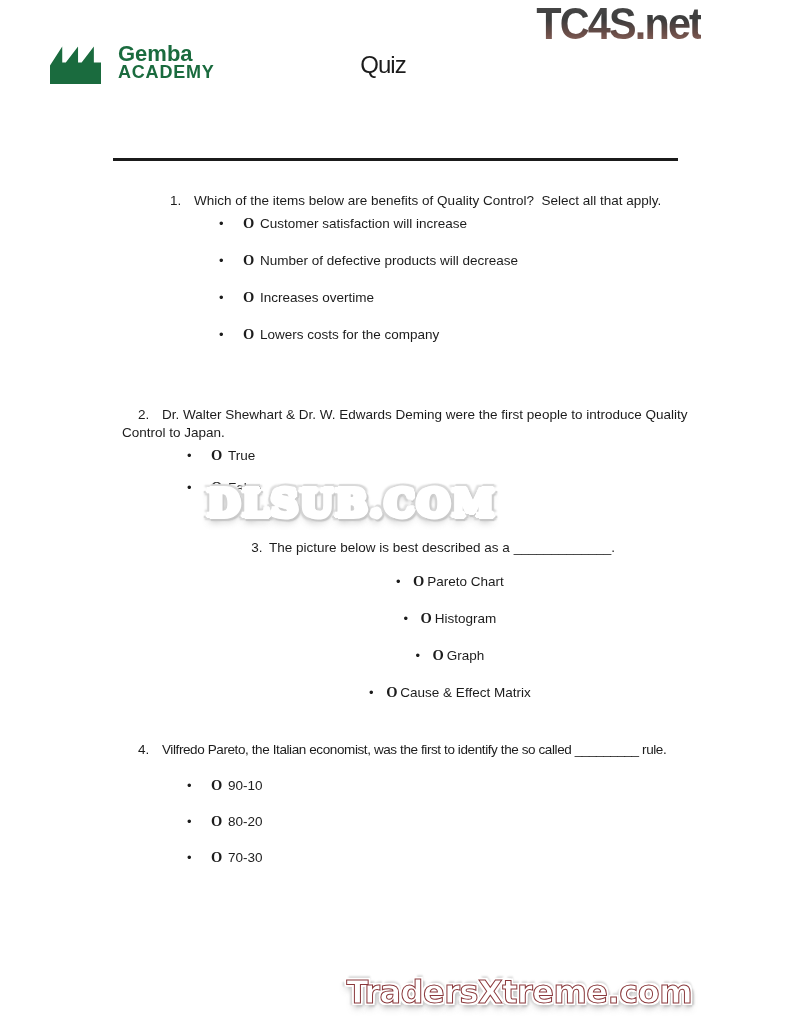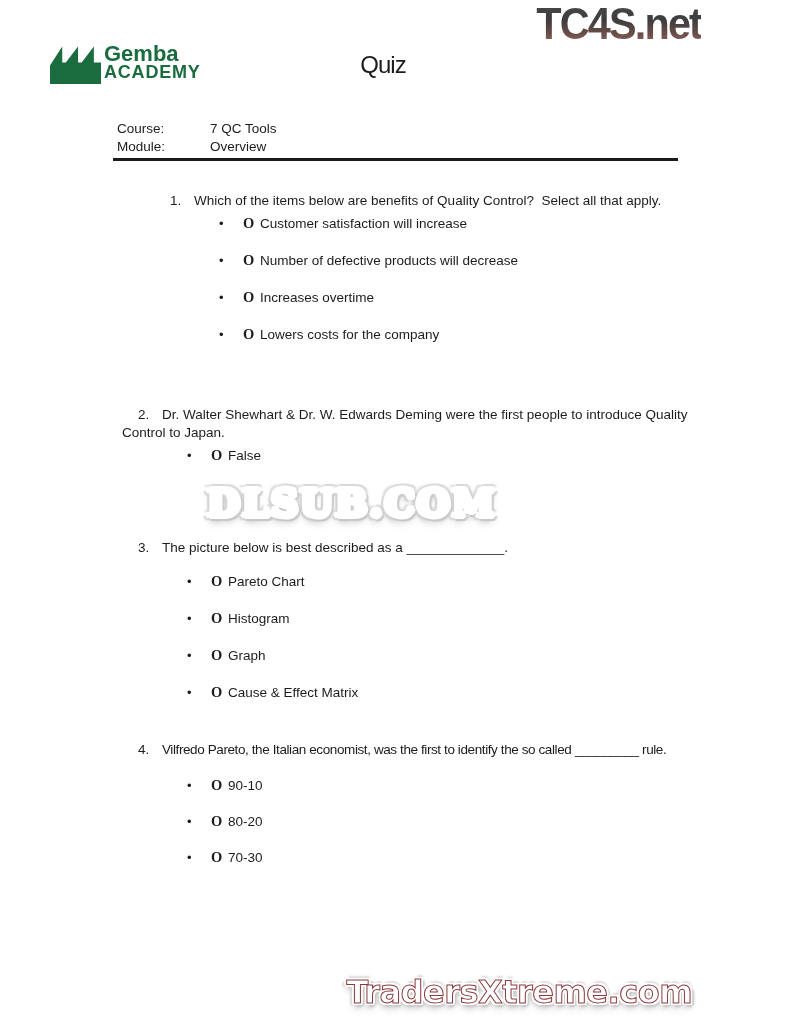--- a/index.html
+++ b/index.html
@@ -46,37 +46,37 @@
       4px 2px 2px #c9c9c9,-4px 2px 2px #d6d6d6,2px 4px 2px #c9c9c9,2px -4px 2px #dedede,
       0 5px 6px rgba(120,120,120,.5);
   }
 
   
   .logo { position:absolute; left:50px; top:44px; display:flex; align-items:flex-start; }
   .logo-icon {
     width:51px; height:40px; background:#1a6b3e; flex:0 0 auto;
     clip-path:polygon(0% 100%,0% 54%,24% 6%,24% 46%,31% 46%,55% 6%,55% 46%,62% 46%,86% 6%,86% 46%,100% 46%,100% 100%);
   }
-  .logo-text { margin-left:3px; }
+  .logo-text { margin-left:17px; }
   .logo-name  { color:#1a6b3e; font-weight:bold; font-size:22px; line-height:20px; }
   .logo-sub   { color:#1a6b3e; font-weight:bold; font-size:18px; letter-spacing:.8px; line-height:12px; margin-top:2px; }
   .title {
     position:absolute; left:12px; top:45px; width:742px; text-align:center;
     font-size:24px; font-weight:normal; letter-spacing:-1px; line-height:40px;
   }
 
   
   .meta { position:absolute; left:117px; top:120px; font-size:13.5px; line-height:18px; }
   .meta-row { margin:0; }
   .meta-label { display:inline-block; width:93px; }
   .rule { position:absolute; left:113px; top:158px; width:565px; height:3px; background:#1b1b1b; }
 
   
   .question { position:absolute; left:0; width:100%; }
-  .q1 { top:192px;padding-left:32px; } .q2 { top:406px; } .q3 { top:539px; } .q4 { top:741px; }
+  .q1 { top:192px;padding-left:32px; } .q2 { top:406px; } .q3 { top:539px;text-align:center; } .q4 { top:741px; }
   .q-text {
     margin:0 0 0 122px; width:600px; font-size:13.5px; line-height:18px;
     text-indent:16px; white-space:pre-wrap;
   }
   .q4 .q-text { white-space:pre; width:auto; letter-spacing:-0.4px; }
   .q-num { display:inline-block; width:24px; text-indent:0; letter-spacing:0; }
 
   ul.options { list-style:none; margin:0; padding:0; margin-left:187px; }
   .q1 .options { margin-top:4px; } .q2 .options { margin-top:4px; }
   .q3 .options { margin-top:15px; } .q4 .options { margin-top:17px; }
@@ -96,40 +96,37 @@
   <div class="logo">
     <div class="logo-icon"></div>
     <div class="logo-text">
       <div class="logo-name">Gemba</div>
       <div class="logo-sub">ACADEMY</div>
     </div>
   </div>
 
   <div class="title">Quiz</div>
 
-  <div class="meta">
-    <p class="meta-row"><span class="meta-label">Course:</span><span>7 QC Tools</span></p>
-    <p class="meta-row"><span class="meta-label">Module:</span><span>Overview</span></p>
-  </div>
 
   <div class="rule"></div>
 
   <section class="question q1">
     <p class="q-text"><span class="q-num">1.</span><span>Which of the items below are benefits of Quality Control?  Select all that apply.</span></p>
     <ul class="options">
       <li class="option"><span class="opt-bullet">•</span><span class="opt-radio">O</span><span>Customer satisfaction will increase</span></li>
       <li class="option"><span class="opt-bullet">•</span><span class="opt-radio">O</span><span>Number of defective products will decrease</span></li>
       <li class="option"><span class="opt-bullet">•</span><span class="opt-radio">O</span><span>Increases overtime</span></li>
       <li class="option"><span class="opt-bullet">•</span><span class="opt-radio">O</span><span>Lowers costs for the company</span></li>
     </ul>
   </section>
 
   <section class="question q2">
     <p class="q-text"><span class="q-num">2.</span><span>Dr. Walter Shewhart &amp; Dr. W. Edwards Deming were the first people to introduce Quality Control to Japan.</span></p>
     <ul class="options">
+      <li class="option"><span class="opt-bullet">•</span><span class="opt-radio">O</span><span>True</span></li>
       <li class="option"><span class="opt-bullet">•</span><span class="opt-radio">O</span><span>False</span></li>
     </ul>
   </section>
 
   <div class="dlsub">DLSUB.COM</div>
 
   <section class="question q3">
     <p class="q-text"><span class="q-num">3.</span><span>The picture below is best described as a _____________.</span></p>
     <ul class="options">
       <li class="option"><span class="opt-bullet">•</span><span class="opt-radio">O</span><span>Pareto Chart</span></li>

